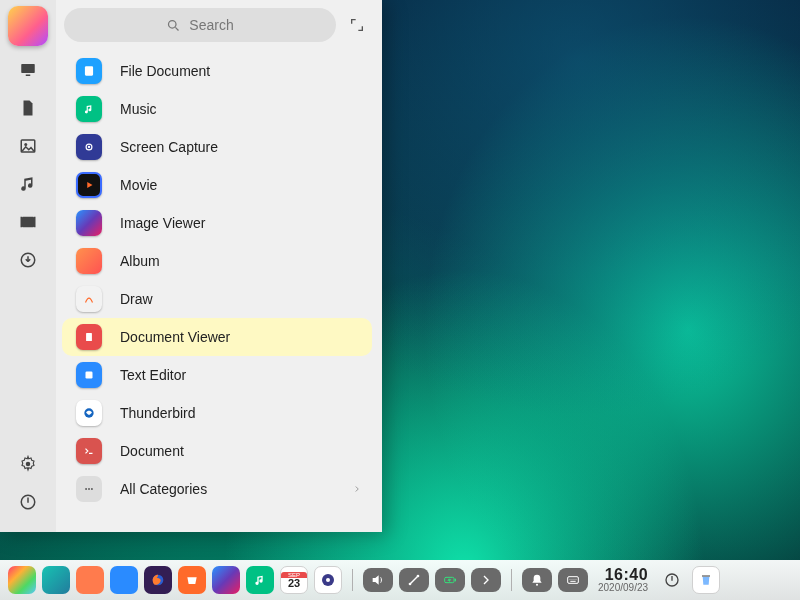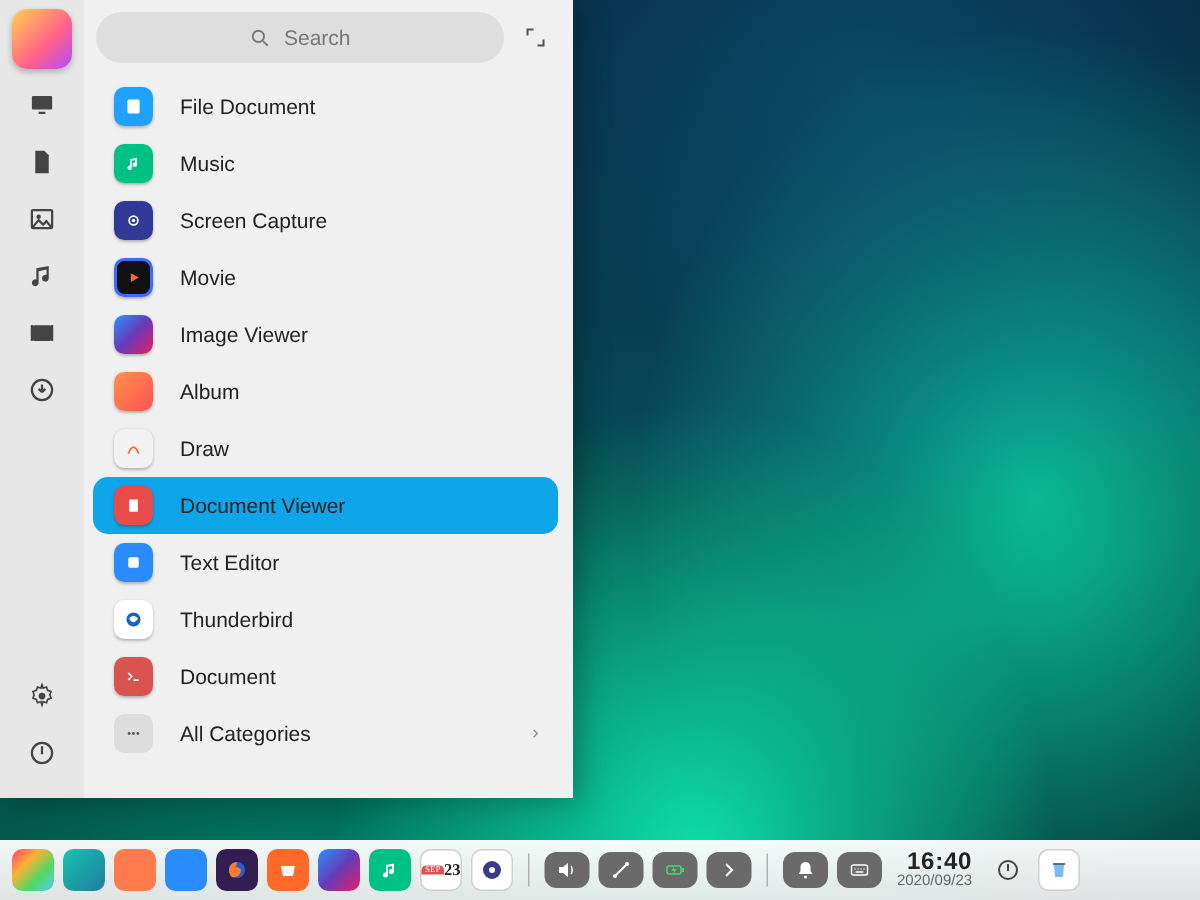--- a/index.html
+++ b/index.html
@@ -63,21 +63,21 @@
   .fs-btn { width: 26px; height: 26px; display:flex; align-items:center; justify-content:center; color:#555; cursor:pointer;}
   .fs-btn svg { width:16px; height:16px; }
 
   .app-list { flex:1; overflow:auto; }
   .app-row {
     display:flex; align-items:center; gap:18px;
     padding: 6px 10px 6px 14px; border-radius: 10px; cursor:pointer;
     font-size: 14px; color:#222;
     margin: 0 2px;
   }
-  .app-row.sel { background:#0ea5e9; }
+  .app-row.sel { background:#fef9c3; }
   .app-ico {
     width: 26px; height: 26px; border-radius: 7px; flex:0 0 26px;
     display:flex; align-items:center; justify-content:center;
     box-shadow: 0 1px 2px rgba(0,0,0,0.25);
     color:#fff;
   }
   .app-ico svg { width:14px; height:14px; }
   .app-row .chev { margin-left:auto; color:#888; }
   .app-row .chev svg{ width:10px; height:10px; }
 
@@ -124,21 +124,21 @@
 
   
   .dk-launcher{background:linear-gradient(135deg,#ff3b6b,#ffb036,#4cd964,#5ac8fa);}
   .dk-multi{background:linear-gradient(135deg,#17c3b2,#227c9d);}
   .dk-wm{background:#ff7b4d;}
   .dk-grid{background:#2a8bff;}
   .dk-ff{background:#331e54;}
   .dk-store{background:#ff6a2a;}
   .dk-img{background:linear-gradient(135deg,#2a93ff,#673ab7,#e91e63);}
   .dk-music{background:#00c184;}
-  .dk-cal{background:#fff;border:1px solid #d0d0d0;flex-direction:row;line-height:1;font-family:Liberation Serif, serif;}
+  .dk-cal{background:#fff;border:1px solid #d0d0d0;flex-direction:column;line-height:1;}
   .dk-sys{background:#fff;border:1px solid #d0d0d0;}
   .dk-trash{background:#fff;border:1px solid #d0d0d0;}
   .dk-cal .m{font-size:6px;background:#e94b4b;color:#fff;width:100%;text-align:center;border-radius:3px 3px 0 0;}
   .dk-cal .n{font-size:11px;color:#222;font-weight:600;}
 </style>
 </head>
 <body>
 
 <div class="desktop"></div>
 

